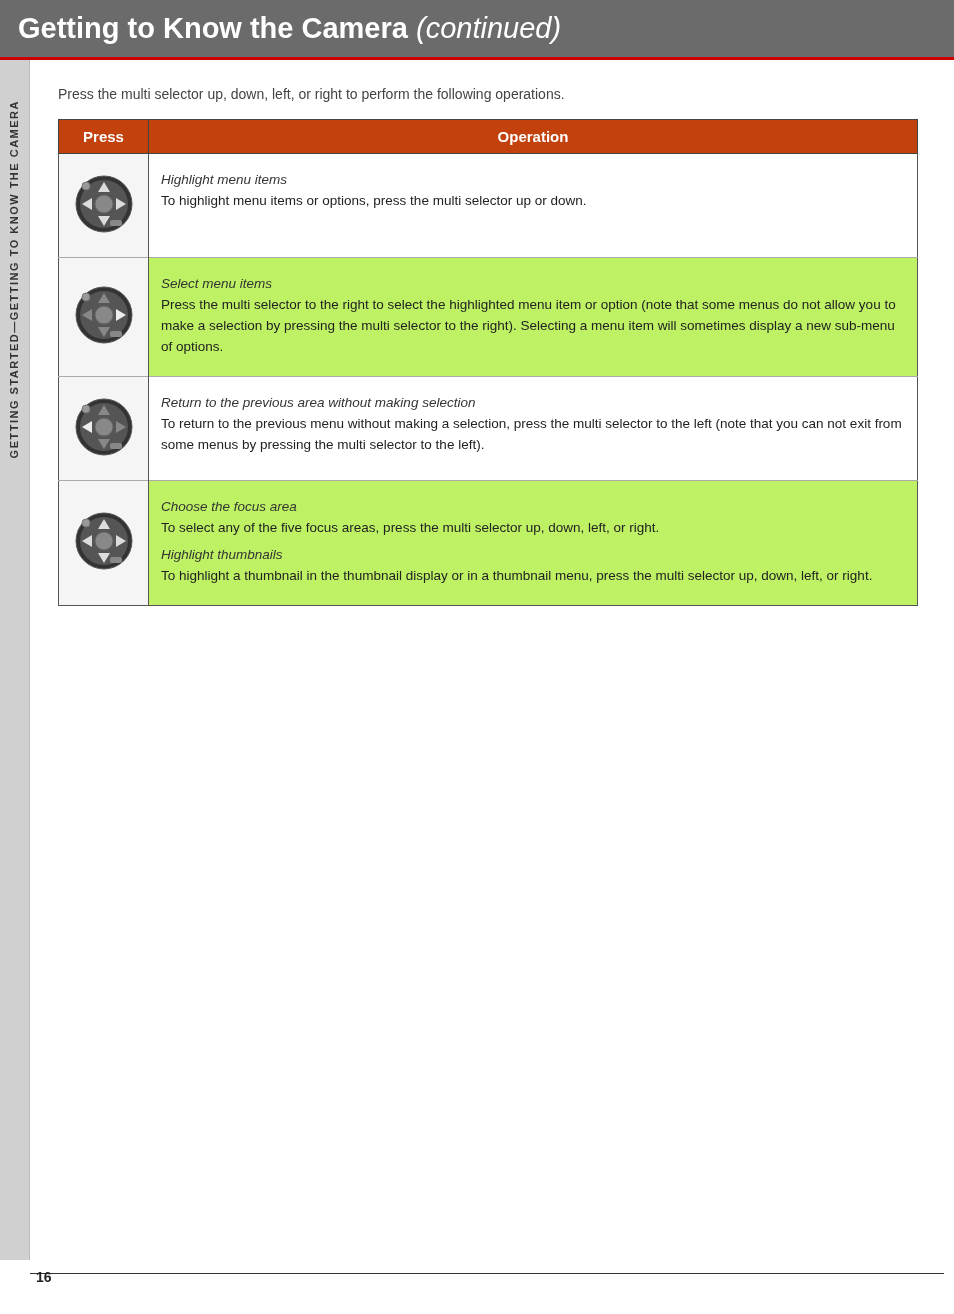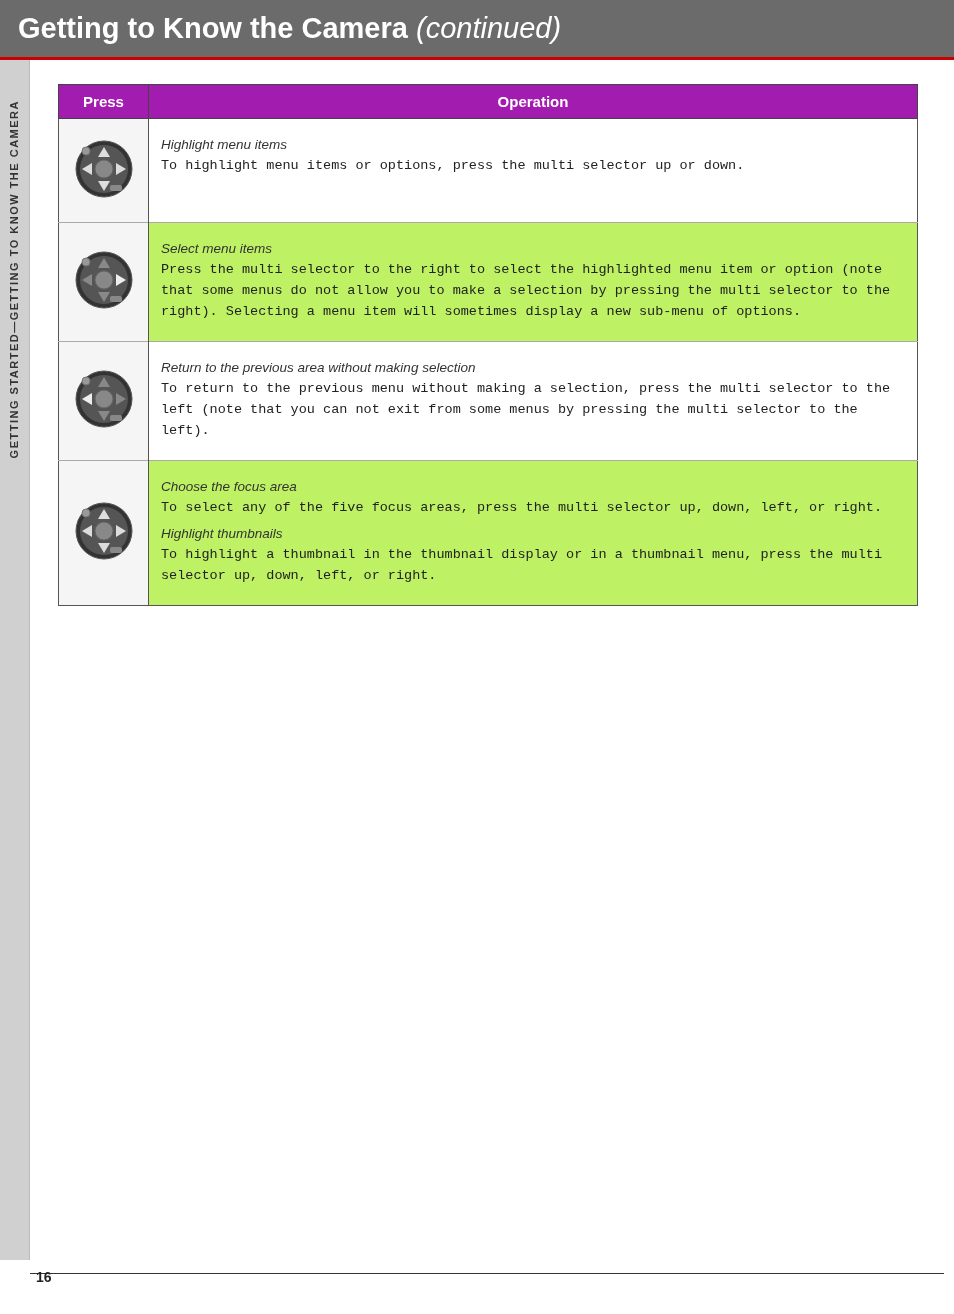--- a/index.html
+++ b/index.html
@@ -97,21 +97,21 @@
     }
 
     
     .selector-table {
       width: 100%;
       border-collapse: collapse;
       border: 1.5px solid #555;
     }
 
     .selector-table thead tr th {
-      background: #a21caf;
+      background: #c2410c;
       color: #fff;
       font-weight: bold;
       padding: 8px 12px;
       text-align: center;
       font-size: 15px;
       border: 1px solid #444;
     }
 
     .selector-table tbody tr {
       border-bottom: 1px solid #aaa;
@@ -145,21 +145,20 @@
       color: #333;
       display: block;
       margin-bottom: 4px;
       font-size: 13.5px;
     }
 
     .op-body {
       font-size: 13.5px;
       line-height: 1.55;
       color: #222;
-      font-family: Liberation Mono, monospace;
     }
 
     
     .cam-icon {
       display: inline-block;
     }
 
     
     .page-footer {
       position: absolute;
@@ -202,20 +201,21 @@
 
 <div class="main-wrapper">
 
   <div class="sidebar-tab">
     <span class="sidebar-tab-text">GETTING STARTED—GETTING TO KNOW THE CAMERA</span>
   </div>
 
   <div class="content-area">
 
 
+    <p class="intro-text">Press the multi selector up, down, left, or right to perform the following operations.</p>
 
     <table class="selector-table">
       <thead>
         <tr>
           <th>Press</th>
           <th>Operation</th>
         </tr>
       </thead>
       <tbody>
 

